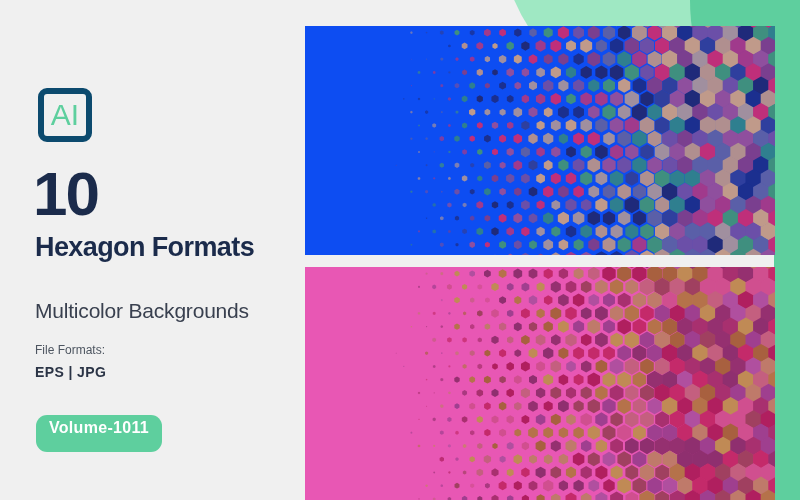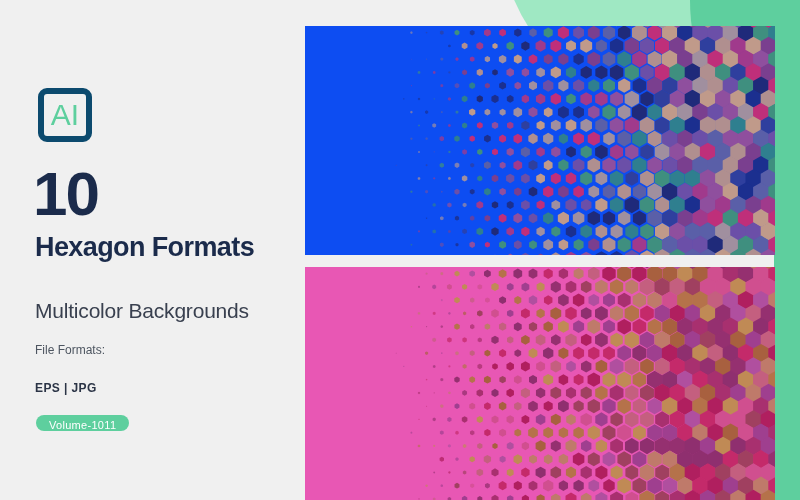--- a/index.html
+++ b/index.html
@@ -128,37 +128,37 @@
     position: absolute;
     left: 35px;
     top: 343px;
     font-size: 12px;
     color: #4d5560;
     letter-spacing: 0px;
   }
   #file-formats-value {
     position: absolute;
     left: 35px;
-    top: 381px;
-    font-size: 12px;
+    top: 364px;
+    font-size: 14px;
     font-weight: bold;
     color: #2b3446;
     letter-spacing: 0.4px;
   }
 
   #volume-badge {
     position: absolute;
     left: 36px;
     top: 415px;
     background: #5ecf9e;
     color: #ffffff;
     border-radius: 11px;
-    padding: 4px 13px 0 13px;
-    font-size: 11px;
-    font-weight: normal;
+    padding: 4px 13px 15px 13px;
+    font-size: 16px;
+    font-weight: bold;
     letter-spacing: 0.3px;
     line-height: 1.1;
   }
 
   
   .panel {
     position: absolute;
     overflow: hidden;
     z-index: 4;
   }

